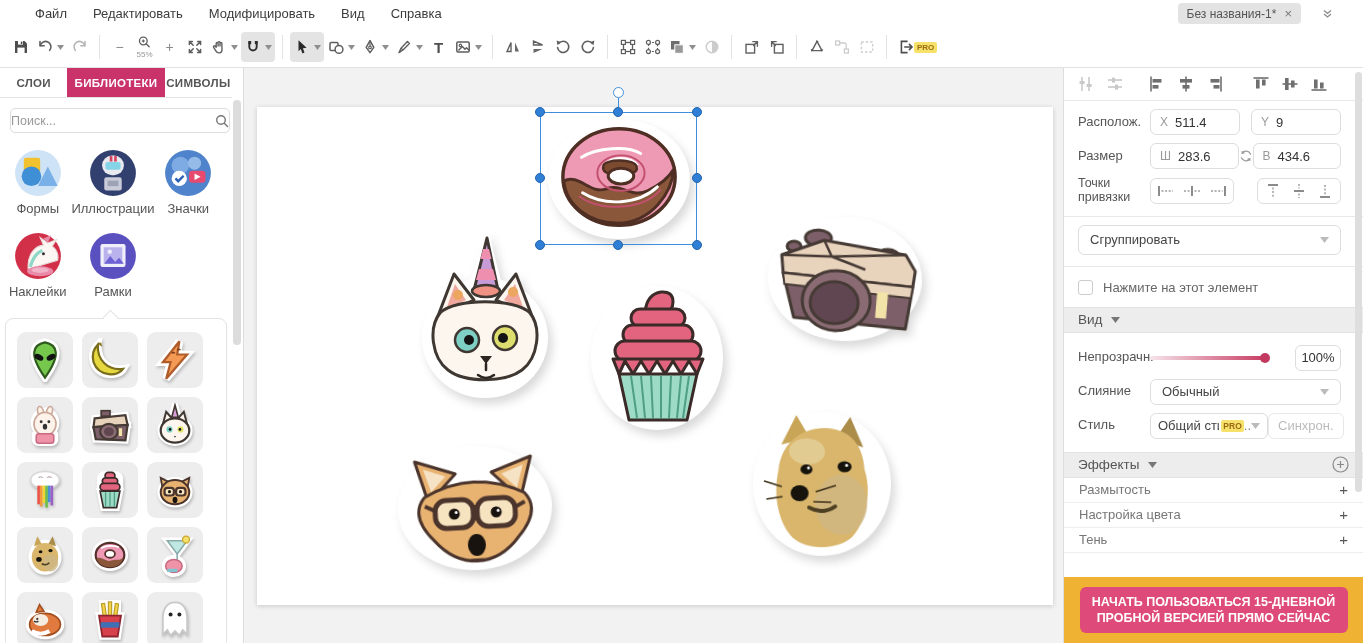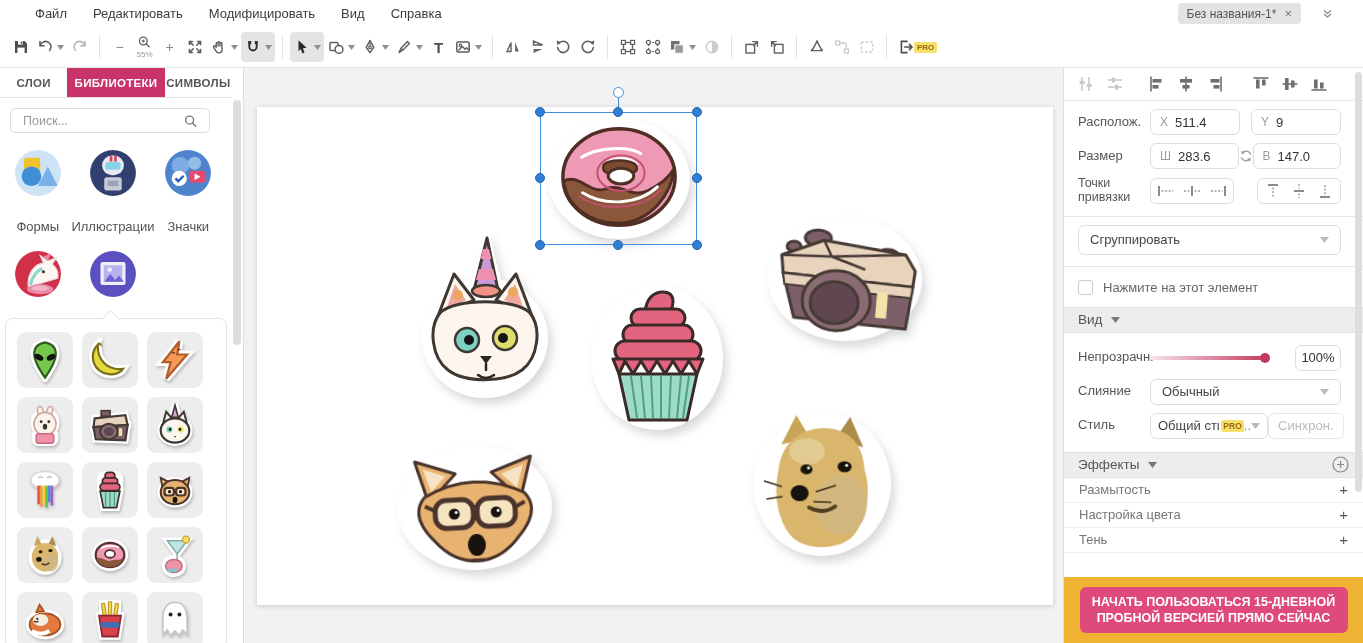--- a/index.html
+++ b/index.html
@@ -22,25 +22,25 @@
 .zoomcol{display:flex;flex-direction:column;align-items:center;line-height:1;}
 .zoomlvl{font-size:8px;color:#999;margin-top:1px;}
 .ttext{font-size:15px;font-weight:bold;color:#4d4d4d;}
 .probadge{background:#f6e26a;color:#9a6a14;font-size:8px;font-weight:bold;padding:1px 3px;border-radius:2px;margin-left:-4px;}
 
 
 .leftpanel{position:absolute;left:0;top:68px;width:244px;bottom:0;background:#fff;border-right:1px solid #ddd;}
 .lp-tabs{display:flex;height:30px;border-bottom:1px solid #e3e3e3;width:232px;}
 .lp-tab{display:flex;align-items:center;justify-content:center;font-size:11.5px;font-weight:bold;color:#555;letter-spacing:.3px;flex:1;}
 .lp-tab.active{color:#fff;}
-.search{margin:10px 10px 4px 10px;height:25px;border:1px solid #ddd;border-radius:5px;display:flex;align-items:center;padding:0 12px;width:200px;}
+.search{margin:10px 10px 4px 10px;height:25px;border:1px solid #ddd;border-radius:5px;display:flex;align-items:center;padding:0 0;width:220px;}
 .search input{border:none;outline:none;flex:1;font-size:12.5px;color:#444;background:transparent;font-family:"Liberation Sans",sans-serif;}
 .search input::placeholder{color:#999;}
 .cats{display:grid;grid-template-columns:repeat(3,1fr);row-gap:16px;padding:12px 4px 0 4px;width:226px;}
-.cat{display:flex;flex-direction:column;align-items:center;gap:22px;font-size:13px;color:#555;}
+.cat{display:flex;flex-direction:column;align-items:center;gap:4px;font-size:13px;color:#555;}
 .gridbox{position:absolute;left:5px;width:222px;top:250px;bottom:-6px;border:1px solid #e2e2e2;border-radius:8px;background:#fff;overflow:hidden;}
 .notch{position:absolute;top:244px;left:105px;width:11px;height:11px;background:#fff;border-left:1px solid #e2e2e2;border-top:1px solid #e2e2e2;transform:rotate(45deg);z-index:2;}
 .grid{display:grid;grid-template-columns:repeat(3,56px);gap:9px;padding:13px 0 0 11px;}
 .tile{width:56px;height:56px;background:#ededed;border-radius:9px;display:flex;align-items:center;justify-content:center;}
 .tile svg{filter:drop-shadow(1px 2px 1.5px rgba(0,0,0,.22));}
 .lp-scroll{position:absolute;right:2px;top:32px;width:8px;height:245px;background:#dcdcdc;border-radius:4px;}
 
 
 .canvasarea{position:absolute;left:244px;top:68px;width:819px;bottom:0;background:#f1f2f1;}
 .page{position:absolute;left:13px;top:39px;width:796px;height:498px;background:#fff;box-shadow:0 1px 5px rgba(0,0,0,.18);}
@@ -782,21 +782,21 @@
     </span>
     <span class="gap" style="display:flex;justify-content:center;">
       <svg width="14" height="14" viewBox="0 0 14 14">
           <path d="M11.6 5.2A5 5 0 0 0 3 4.2M2.4 8.8A5 5 0 0 0 11 9.8" stroke="#9a9a9a" stroke-width="1.3" fill="none" stroke-linecap="round"></path>
           <polygon points="2.2,1.8 3.4,5 6.2,4 " fill="#9a9a9a"></polygon>
           <polygon points="11.8,12.2 10.6,9 7.8,10" fill="#9a9a9a"></polygon>
         </svg>
     </span>
     <span class="ninput">
       <span class="pre">В</span>
-      <span class="val">147.0</span>
+      <span class="val">434.6</span>
     </span>
   </div>
 
 
   <div class="rp-row">
     <span class="rp-label" style="font-size:12.5px;">Точки привязки</span>
     <span class="icongroup">
       <span class="ai">
           <svg width="18" height="12" viewBox="0 0 18 12">
             <line x1="2" y1="1" x2="2" y2="11" stroke="#6f6f6f" stroke-width="1.6"></line>

